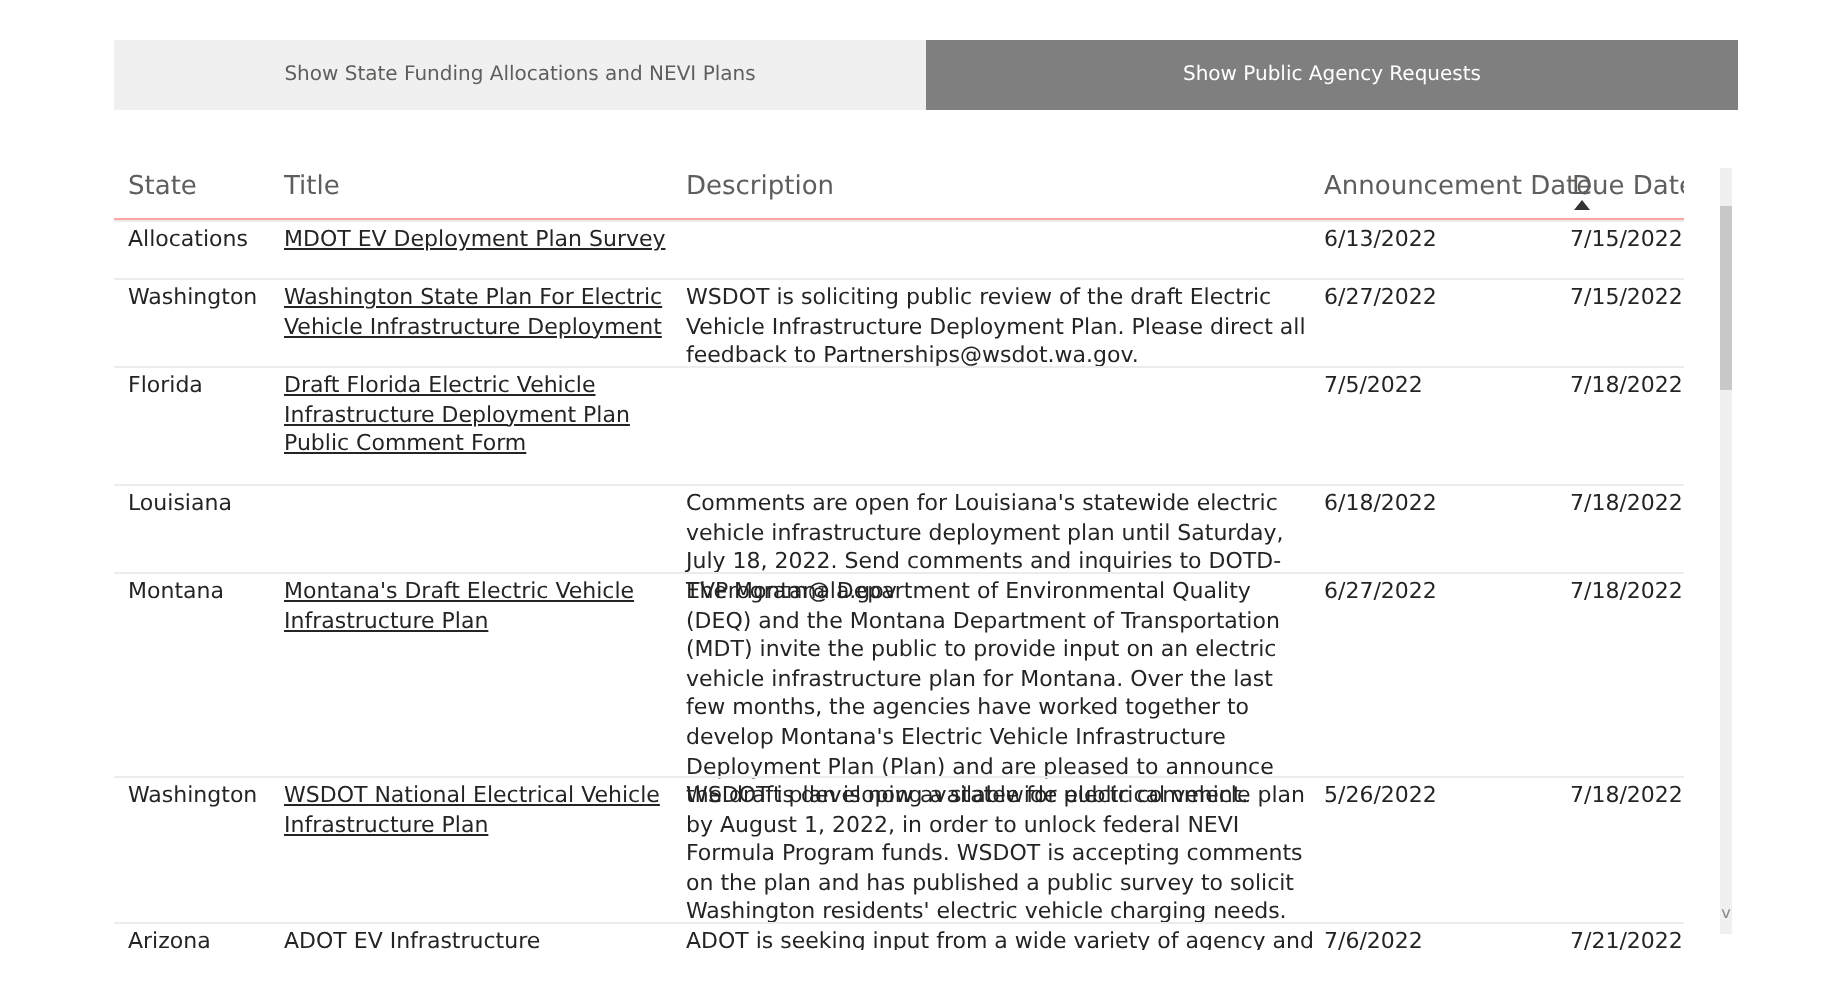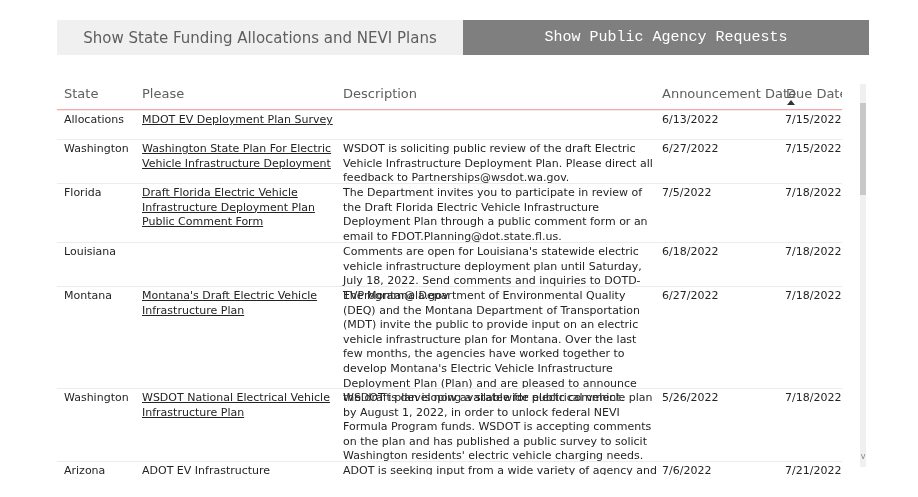--- a/index.html
+++ b/index.html
@@ -1,21 +1,21 @@
 <!DOCTYPE html>
 <html><head>
 <meta charset="utf-8">
 <style>
   html, body { margin:0; padding:0; background:#fff; }
   body { width:918px; height:497px; position:relative; overflow:hidden;
          font-family:"DejaVu Sans", sans-serif; color:#252423; }
   .toggle { position:absolute; top:20px; height:35px; display:flex; align-items:center; justify-content:center;
-            font-size:15px; cursor:pointer; }
+            font-size:10px; cursor:pointer; }
   #btn-state { left:57px; width:406px; background:#f0f0f0; color:#605e5c; }
-  #btn-public { left:463px; width:406px; background:#7f7f7f; color:#fff;font-family:Liberation Mono, monospace; }
+  #btn-public { left:463px; width:406px; background:#7f7f7f; color:#fff; }
   .table-wrap { position:absolute; left:57px; top:80px; width:785px; height:395px; overflow:hidden; }
   .hdr { position:absolute; top:0; left:0; width:785px; height:29px; border-bottom:1px solid #fca5a5; }
   .hdr span { position:absolute; top:6px; font-size:13px; color:#605e5c; white-space:nowrap; }
   .sort-arrow { position:absolute; left:730px; top:20px; width:0; height:0;
                 border-left:4px solid transparent; border-right:4px solid transparent; border-bottom:5px solid #333; }
   .row { position:absolute; left:0; width:785px; border-top:1px solid #ececec; font-size:11px; line-height:14.6px; }
   .row div { position:absolute; top:2px; }
   .c-state { left:7px; width:75px; }
   .c-title { left:85px; width:195px; text-decoration:underline; color:#252423; cursor:pointer; }
   .c-desc { left:286px; width:315px; }
@@ -27,21 +27,21 @@
 </style>
 </head>
 <body>
 
 <div id="btn-state" class="toggle">Show State Funding Allocations and NEVI Plans</div>
 <div id="btn-public" class="toggle">Show Public Agency Requests</div>
 
 <div class="table-wrap">
   <div class="hdr">
     <span style="left:7px">State</span>
-    <span style="left:85px">Please</span>
+    <span style="left:85px">Title</span>
     <span style="left:286px">Description</span>
     <span style="left:605px">Announcement Date</span>
     <span style="left:729px">Due Date</span>
     <div class="sort-arrow"></div>
   </div>
   <div id="rows">
       <div class="row" style="top: 30px; height: 29px;">
         <div class="c-state">Allocations</div>
         <div class="c-title">MDOT EV Deployment Plan Survey</div>
         <div class="c-ann">6/13/2022</div>
@@ -50,21 +50,20 @@
       <div class="row" style="top: 59px; height: 44px;">
         <div class="c-state">Washington</div>
         <div class="c-title">Washington State Plan For Electric Vehicle Infrastructure Deployment</div>
         <div class="c-desc">WSDOT is soliciting public review of the draft Electric Vehicle Infrastructure Deployment Plan. Please direct all feedback to Partnerships@wsdot.wa.gov.</div>
         <div class="c-ann">6/27/2022</div>
         <div class="c-due">7/15/2022</div>
       </div>
       <div class="row" style="top: 103px; height: 59px;">
         <div class="c-state">Florida</div>
         <div class="c-title">Draft Florida Electric Vehicle Infrastructure Deployment Plan Public Comment Form</div>
-        <div class="c-desc">The Department invites you to participate in review of the Draft Florida Electric Vehicle Infrastructure Deployment Plan through a public comment form or an email to FDOT.Planning@dot.state.fl.us.</div>
         <div class="c-ann">7/5/2022</div>
         <div class="c-due">7/18/2022</div>
       </div>
       <div class="row" style="top: 162px; height: 44px;">
         <div class="c-state">Louisiana</div>
         <div class="c-desc">Comments are open for Louisiana's statewide electric vehicle infrastructure deployment plan until Saturday, July 18, 2022. Send comments and inquiries to DOTD-EVProgram@la.gov</div>
         <div class="c-ann">6/18/2022</div>
         <div class="c-due">7/18/2022</div>
       </div>
       <div class="row" style="top: 206px; height: 102px;">

